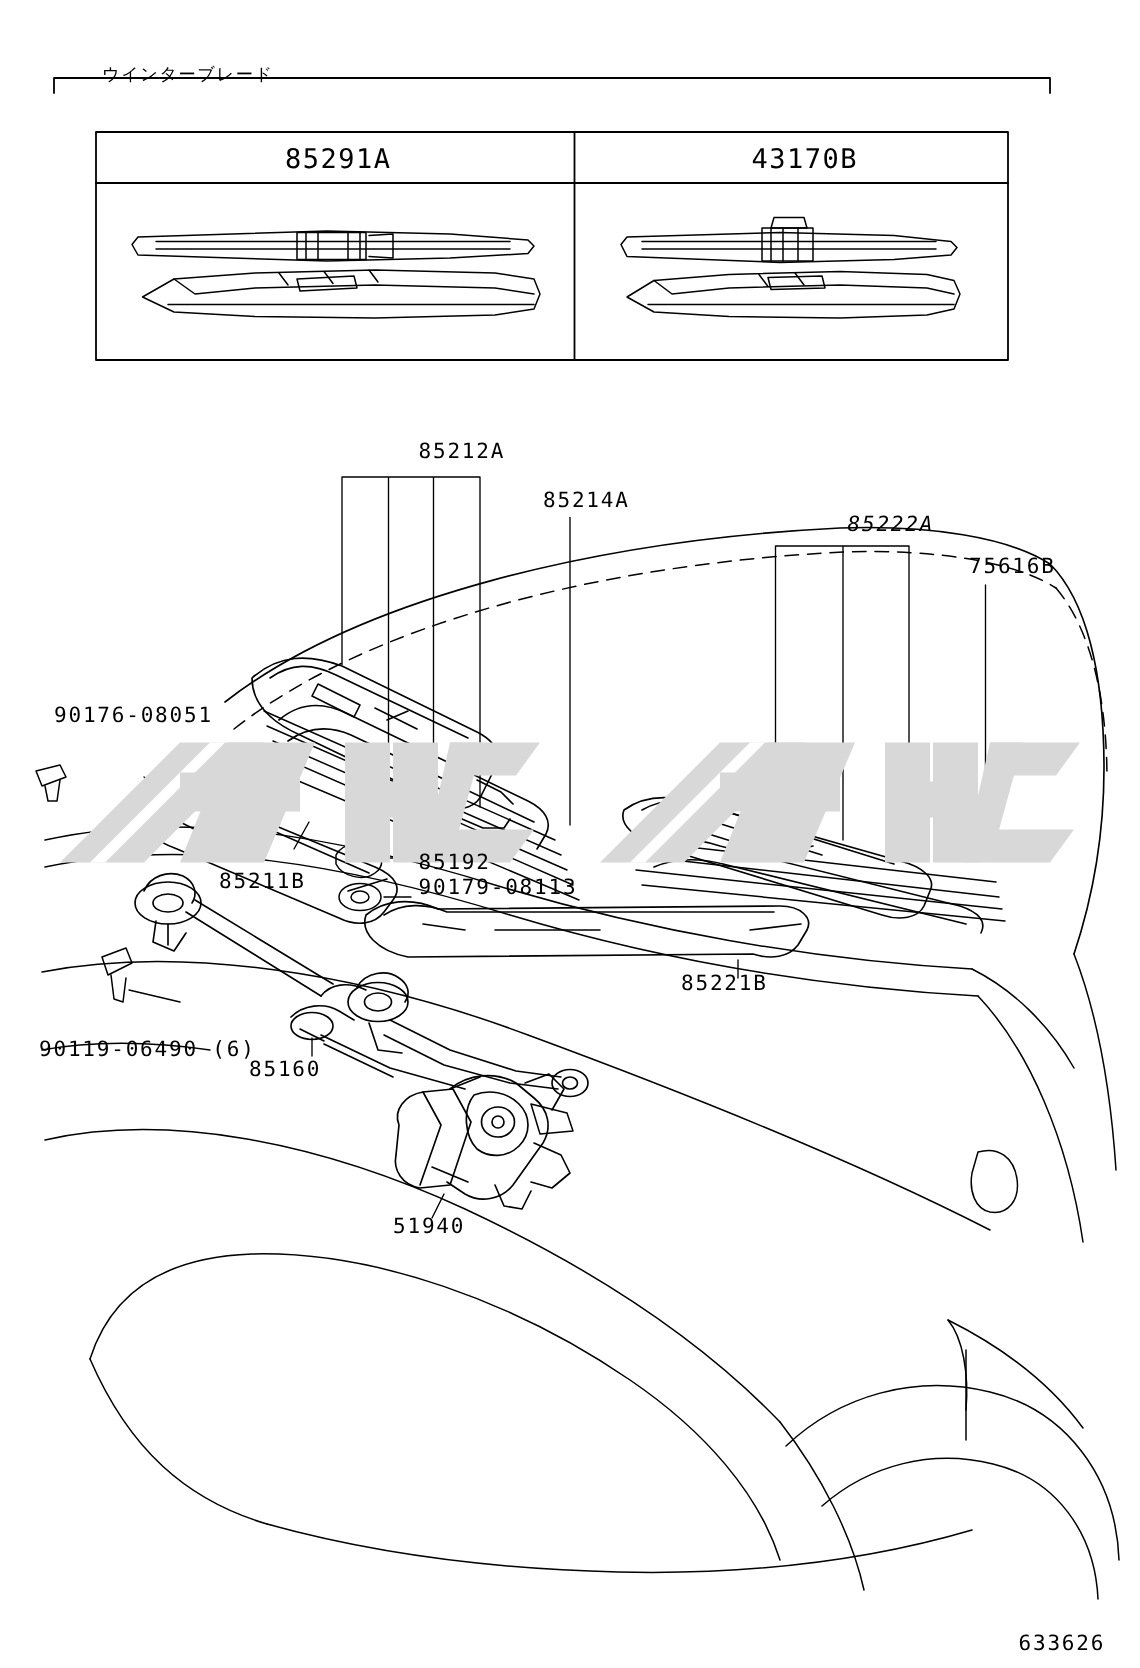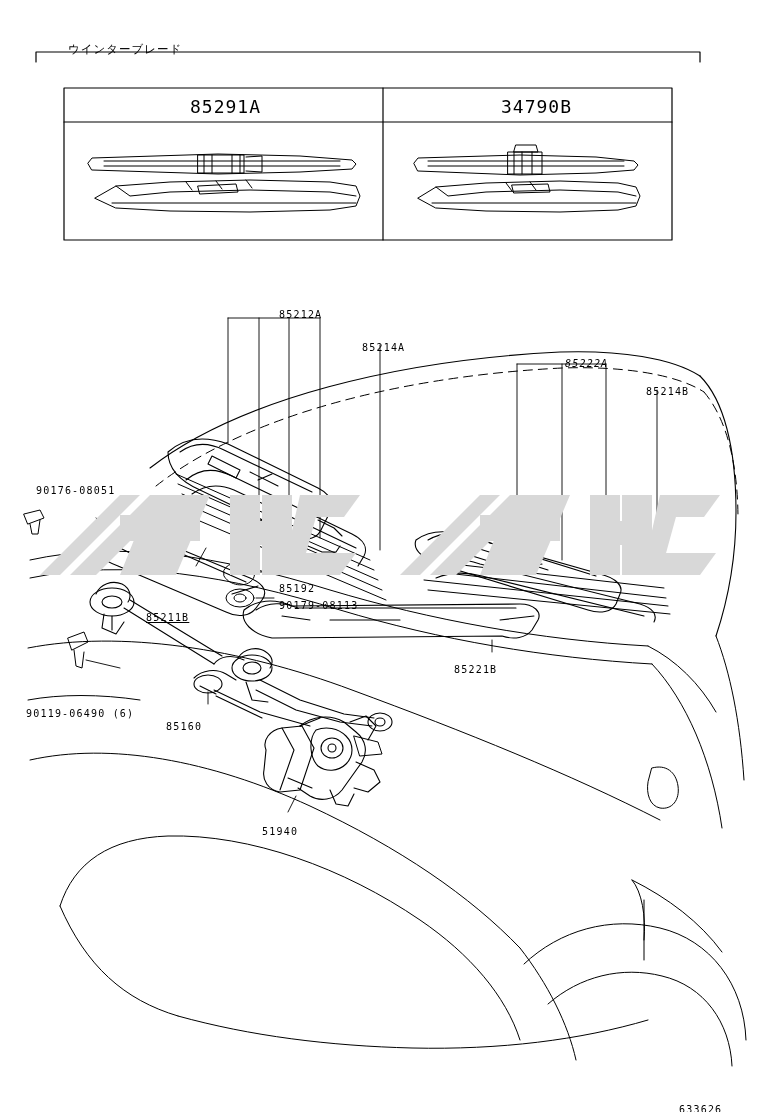--- a/index.html
+++ b/index.html
@@ -38,23 +38,22 @@
   .lbl.jp {
     font-family: "DejaVu Sans", sans-serif;
     font-size: 11.5px;
     letter-spacing: 1px;
   }
   .lbl.hdr {
     font-size: 18px;
     letter-spacing: 1px;
   }
   .lbl.code {
-    font-size: 10px;
+    font-size: 14px;
     letter-spacing: 1.2px;
-    margin-top: 16px;
   }
   .wm {
     position: absolute;
     left: 0;
     top: 455px;
     width: 760px;
     height: 190px;
     pointer-events: none;
   }
 </style>
@@ -291,29 +290,29 @@
       <path d="M592 66 L650 66 L650 90 L592 90 Z"></path>
       <path d="M660 40 L720 40 L704 62 L660 62 Z"></path>
       <path d="M660 98 L716 98 L700 120 L660 120 Z"></path>
       <path d="M660 40 L682 40 L660 120 L642 120 Z"></path>
     </g>
   </svg>
 
   <div class="lbl jp" style="left:68px; top:42px;">ウインターブレード</div>
 
   <div class="lbl hdr" style="left:190px; top:96px;">85291A</div>
-  <div class="lbl hdr" style="left:501px; top:96px;">34790B</div>
+  <div class="lbl hdr" style="left:501px; top:96px;">43170B</div>
 
   <div class="lbl code" style="left:279px; top:293px;">85212A</div>
   <div class="lbl code" style="left:362px; top:326px;">85214A</div>
   <div class="lbl code" style="left:565px; top:342px;font-style:italic;">85222A</div>
-  <div class="lbl code" style="left:646px; top:370px;">85214B</div>
+  <div class="lbl code" style="left:646px; top:370px;">75616B</div>
   <div class="lbl code" style="left:36px; top:469px;">90176-08051</div>
   <div class="lbl code" style="left:279px; top:567px;">85192</div>
-  <div class="lbl code" style="left:146px; top:596px;text-decoration:underline;">85211B</div>
+  <div class="lbl code" style="left:146px; top:580px;">85211B</div>
   <div class="lbl code" style="left:279px; top:584px;">90179-08113</div>
   <div class="lbl code" style="left:454px; top:648px;">85221B</div>
   <div class="lbl code" style="left:26px; top:692px;">90119-06490 (6)</div>
   <div class="lbl code" style="left:166px; top:705px;">85160</div>
   <div class="lbl code" style="left:262px; top:810px;">51940</div>
 
   <div class="lbl code" style="left:679px; top:1088px;">633626</div>
 
 </div>
 

